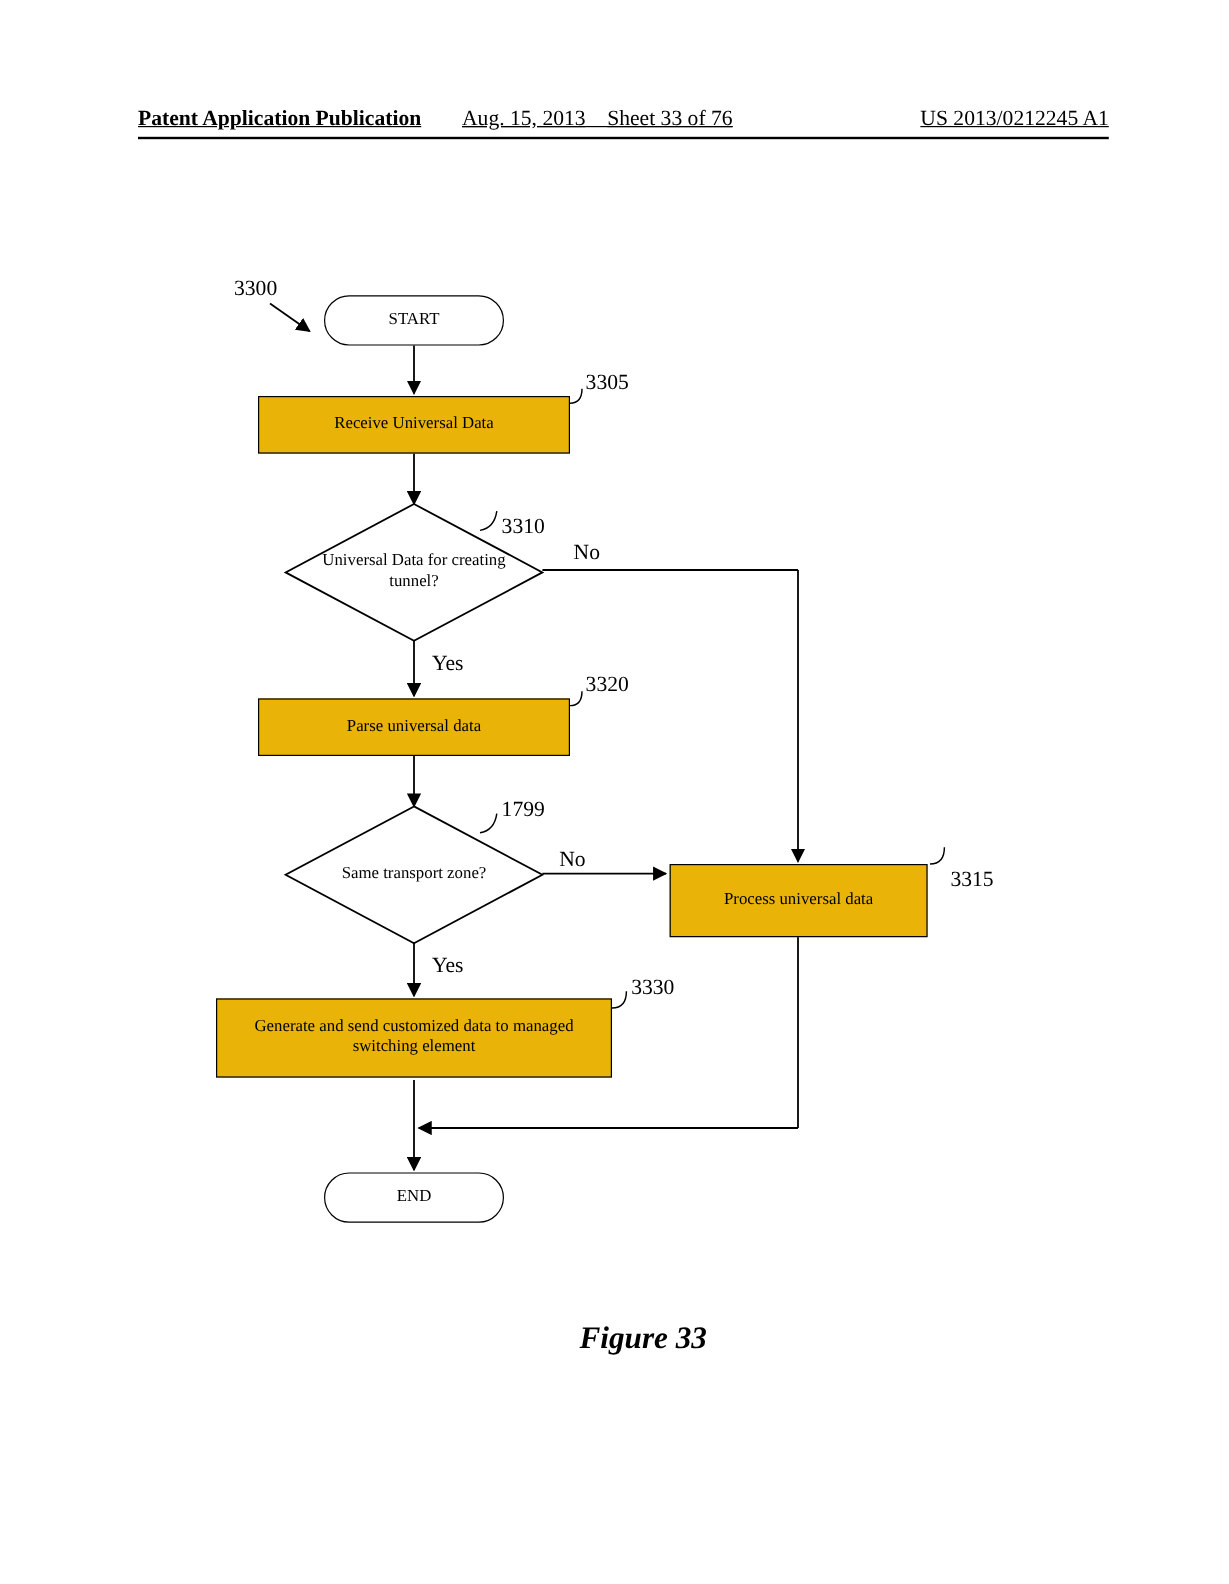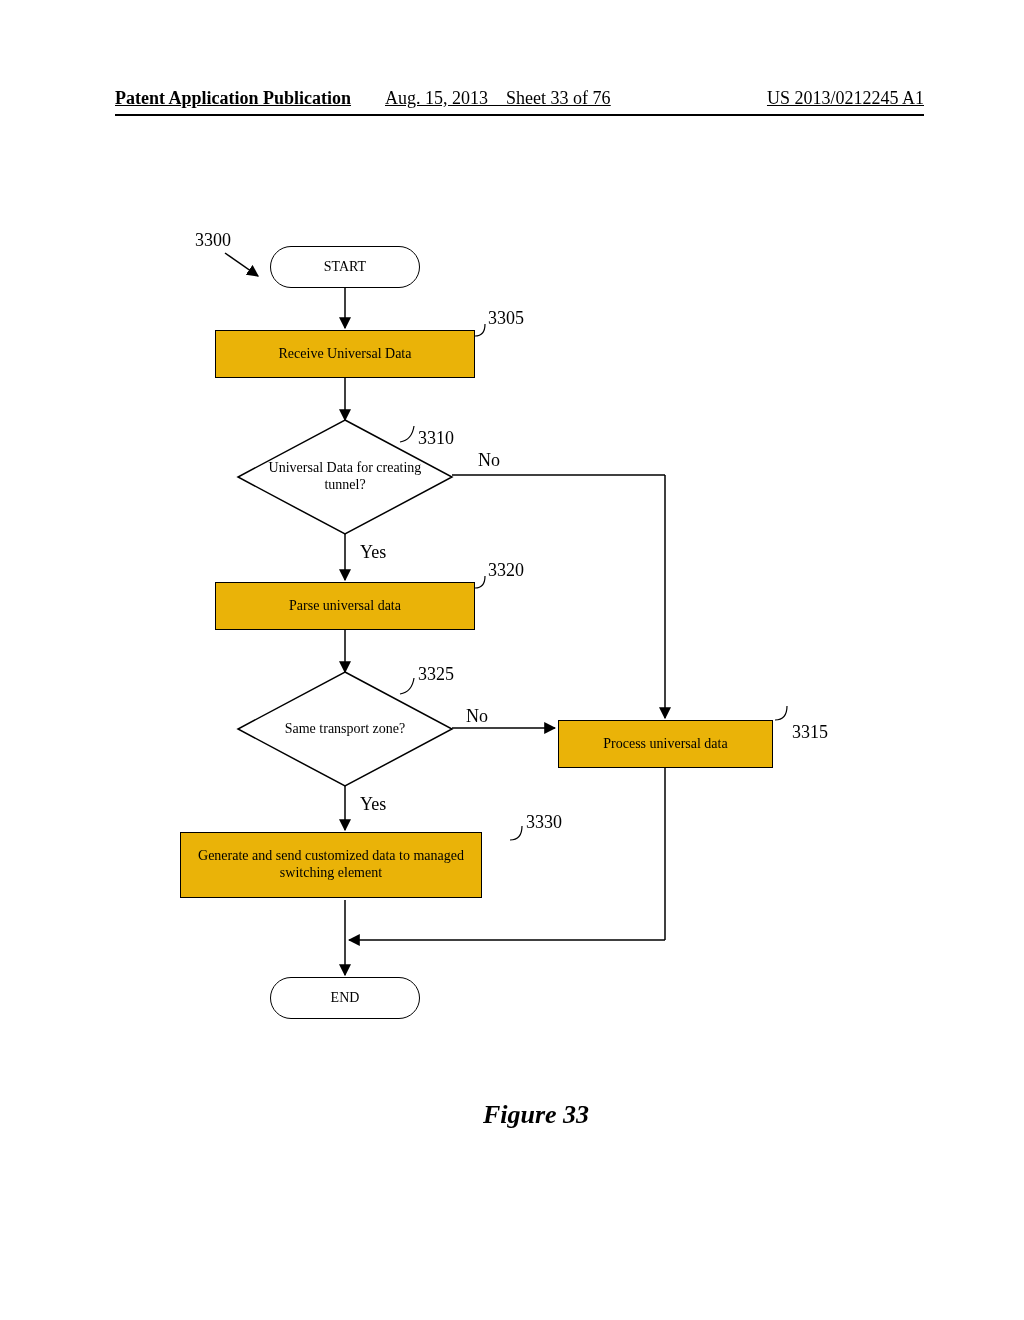--- a/index.html
+++ b/index.html
@@ -160,30 +160,30 @@
     <span>Parse universal data</span>
   </div>
   <div class="ref-label" style="left:488px; top:410px;">3320</div>
 
   <svg style="position:absolute; left:238px; top:522px; width:214px; height:114px; overflow:visible;">
     <polygon points="107,0 214,57 107,114 0,57" fill="#fff" stroke="#000" stroke-width="1.5"></polygon>
   </svg>
   <div class="node" style="left:238px; top:522px; width:214px; height:114px;">
     <span style="padding:0 34px;">Same transport zone?</span>
   </div>
-  <div class="ref-label" style="left:418px; top:514px;">3325</div>
+  <div class="ref-label" style="left:418px; top:514px;">1799</div>
   <div class="ref-label" style="left:466px; top:556px;">No</div>
   <div class="ref-label" style="left:360px; top:644px;">Yes</div>
 
-  <div class="node process" style="left:558px; top:570px; width:215px; height:48px;">
+  <div class="node process" style="left:558px; top:570px; width:215px; height:61px;">
     <span>Process universal data</span>
   </div>
   <div class="ref-label" style="left:792px; top:540px;margin-top:32px;">3315</div>
 
-  <div class="node process" style="left:180px; top:682px; width:302px; height:66px;">
+  <div class="node process" style="left:180px; top:682px; width:330px; height:66px;">
     <span style="padding:0 14px;">Generate and send customized data to managed switching element</span>
   </div>
   <div class="ref-label" style="left:526px; top:662px;">3330</div>
 
   <div class="node terminator" style="left:270px; top:827px;">
     <span>END</span>
   </div>
 
 </div>
 

